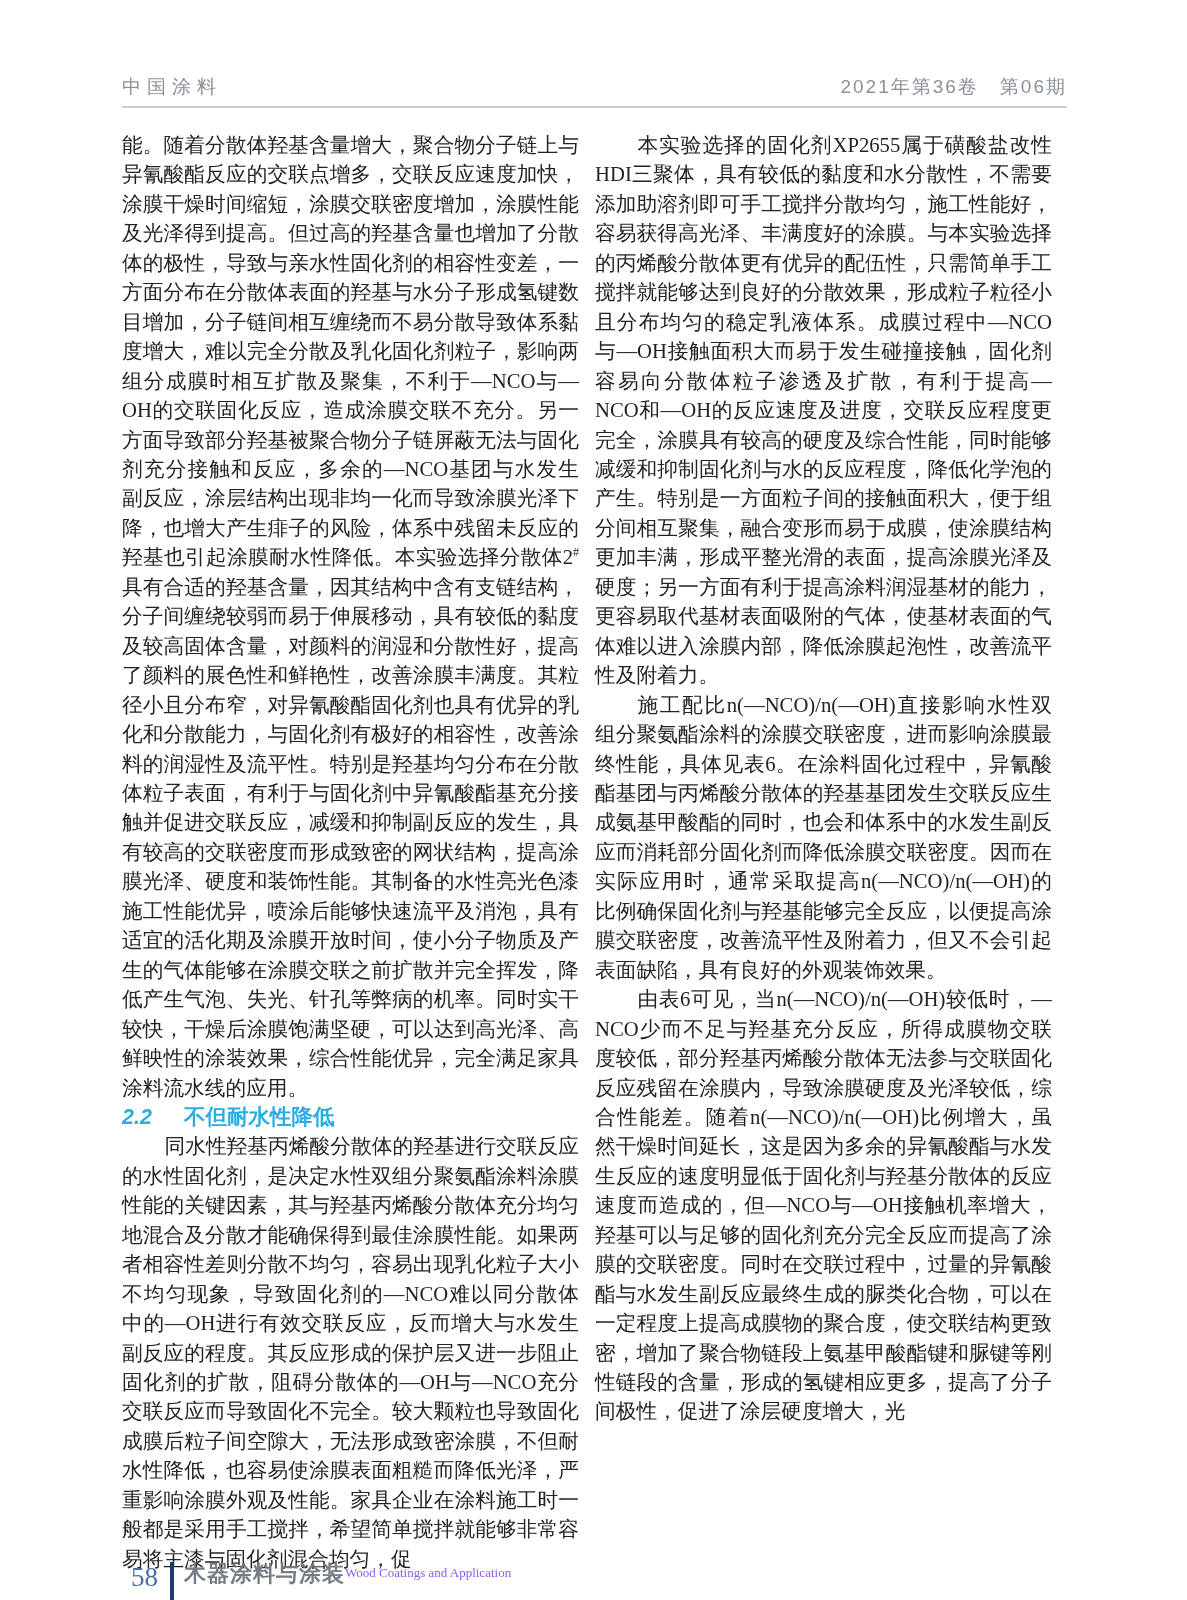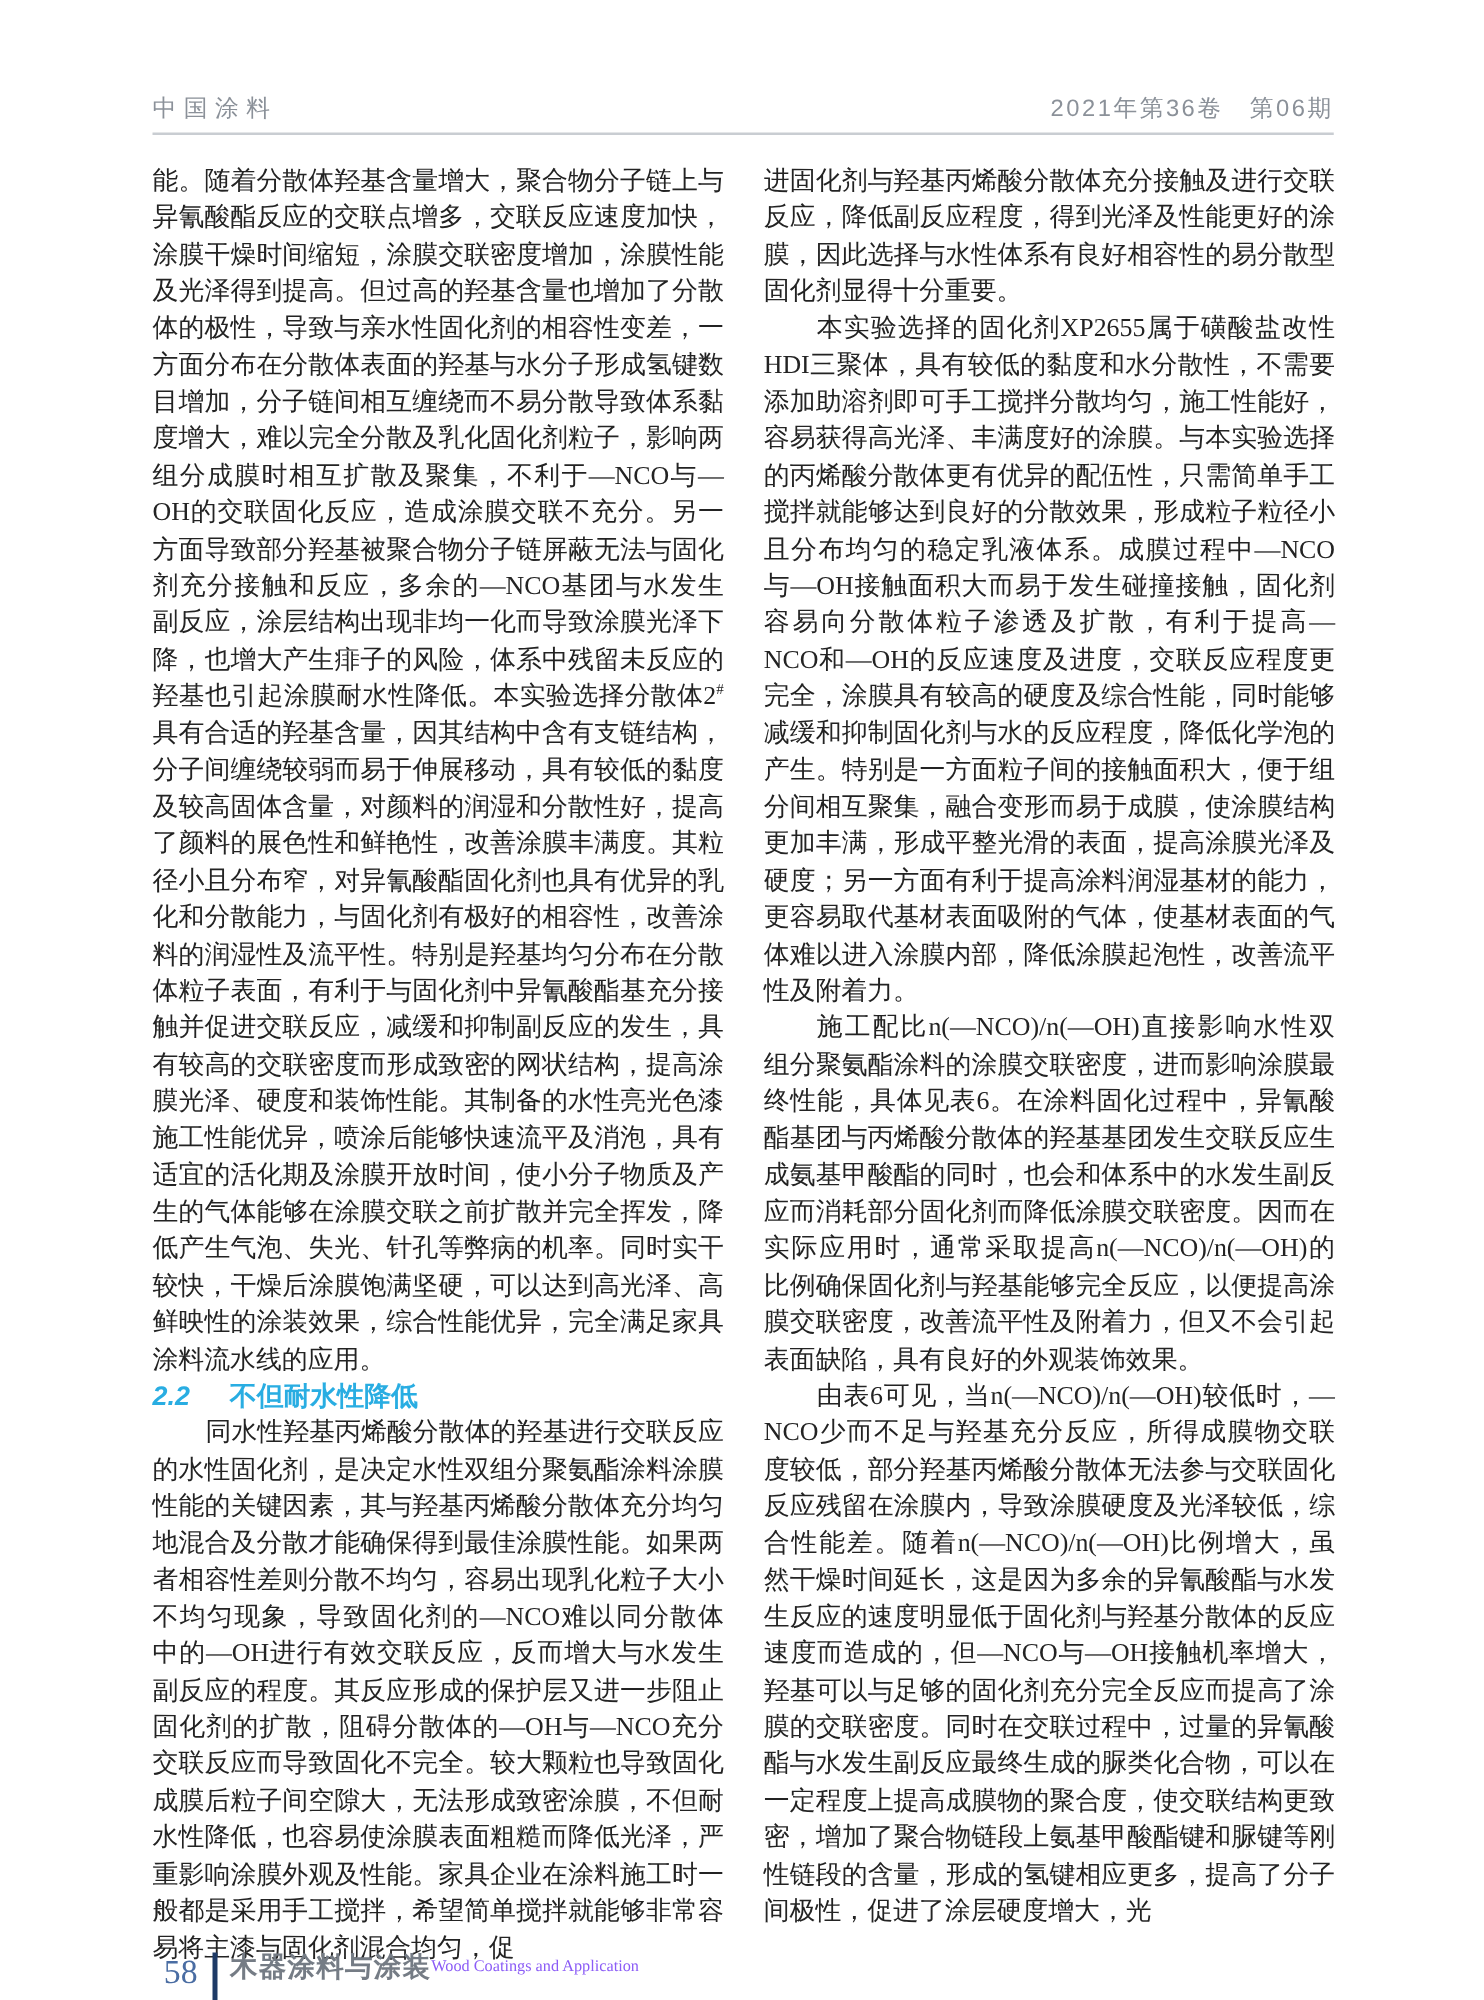--- a/index.html
+++ b/index.html
@@ -37,21 +37,21 @@
     width: 945px;
     border-top: 2px solid #c9cdd2;
   }
   
   .content {
     position: absolute;
     top: 131px;
     left: 122px;
     width: 946px;
     display: flex;
-    gap: 32px;
+    gap: 16px;
   }
   .column {
     width: 457px;
   }
   .para {
     margin: 0;
     font-size: 20.7px;
     line-height: 29.45px;
     color: #232323;
     text-align: justify;
@@ -121,21 +121,20 @@
 
   <main class="content">
 
     <div class="column">
       <p class="para"><span>能。随着分散体羟基含量增大，聚合物分子链上与异氰酸酯反应的交联点增多，交联反应速度加快，涂膜干燥时间缩短，涂膜交联密度增加，涂膜性能及光泽得到提高。但过高的羟基含量也增加了分散体的极性，导致与亲水性固化剂的相容性变差，一方面分布在分散体表面的羟基与水分子形成氢键数目增加，分子链间相互缠绕而不易分散导致体系黏度增大，难以完全分散及乳化固化剂粒子，影响两组分成膜时相互扩散及聚集，不利于—NCO与—OH的交联固化反应，造成涂膜交联不充分。另一方面导致部分羟基被聚合物分子链屏蔽无法与固化剂充分接触和反应，多余的—NCO基团与水发生副反应，涂层结构出现非均一化而导致涂膜光泽下降，也增大产生痱子的风险，体系中残留未反应的羟基也引起涂膜耐水性降低。本实验选择分散体2</span><sup class="sup">#</sup><span>具有合适的羟基含量，因其结构中含有支链结构，分子间缠绕较弱而易于伸展移动，具有较低的黏度及较高固体含量，对颜料的润湿和分散性好，提高了颜料的展色性和鲜艳性，改善涂膜丰满度。其粒径小且分布窄，对异氰酸酯固化剂也具有优异的乳化和分散能力，与固化剂有极好的相容性，改善涂料的润湿性及流平性。特别是羟基均匀分布在分散体粒子表面，有利于与固化剂中异氰酸酯基充分接触并促进交联反应，减缓和抑制副反应的发生，具有较高的交联密度而形成致密的网状结构，提高涂膜光泽、硬度和装饰性能。其制备的水性亮光色漆施工性能优异，喷涂后能够快速流平及消泡，具有适宜的活化期及涂膜开放时间，使小分子物质及产生的气体能够在涂膜交联之前扩散并完全挥发，降低产生气泡、失光、针孔等弊病的机率。同时实干较快，干燥后涂膜饱满坚硬，可以达到高光泽、高鲜映性的涂装效果，综合性能优异，完全满足家具涂料流水线的应用。</span></p>
       <h2 class="section-heading"><span class="heading-number">2.2</span><span class="heading-title">不但耐水性降低</span></h2>
       <p class="para indent">同水性羟基丙烯酸分散体的羟基进行交联反应的水性固化剂，是决定水性双组分聚氨酯涂料涂膜性能的关键因素，其与羟基丙烯酸分散体充分均匀地混合及分散才能确保得到最佳涂膜性能。如果两者相容性差则分散不均匀，容易出现乳化粒子大小不均匀现象，导致固化剂的—NCO难以同分散体中的—OH进行有效交联反应，反而增大与水发生副反应的程度。其反应形成的保护层又进一步阻止固化剂的扩散，阻碍分散体的—OH与—NCO充分交联反应而导致固化不完全。较大颗粒也导致固化成膜后粒子间空隙大，无法形成致密涂膜，不但耐水性降低，也容易使涂膜表面粗糙而降低光泽，严重影响涂膜外观及性能。家具企业在涂料施工时一般都是采用手工搅拌，希望简单搅拌就能够非常容易将主漆与固化剂混合均匀，促</p>
     </div>
 
     <div class="column">
-      <p class="para">进固化剂与羟基丙烯酸分散体充分接触及进行交联反应，降低副反应程度，得到光泽及性能更好的涂膜，因此选择与水性体系有良好相容性的易分散型固化剂显得十分重要。</p>
       <p class="para indent">本实验选择的固化剂XP2655属于磺酸盐改性HDI三聚体，具有较低的黏度和水分散性，不需要添加助溶剂即可手工搅拌分散均匀，施工性能好，容易获得高光泽、丰满度好的涂膜。与本实验选择的丙烯酸分散体更有优异的配伍性，只需简单手工搅拌就能够达到良好的分散效果，形成粒子粒径小且分布均匀的稳定乳液体系。成膜过程中—NCO与—OH接触面积大而易于发生碰撞接触，固化剂容易向分散体粒子渗透及扩散，有利于提高—NCO和—OH的反应速度及进度，交联反应程度更完全，涂膜具有较高的硬度及综合性能，同时能够减缓和抑制固化剂与水的反应程度，降低化学泡的产生。特别是一方面粒子间的接触面积大，便于组分间相互聚集，融合变形而易于成膜，使涂膜结构更加丰满，形成平整光滑的表面，提高涂膜光泽及硬度；另一方面有利于提高涂料润湿基材的能力，更容易取代基材表面吸附的气体，使基材表面的气体难以进入涂膜内部，降低涂膜起泡性，改善流平性及附着力。</p>
       <p class="para indent">施工配比n(—NCO)/n(—OH)直接影响水性双组分聚氨酯涂料的涂膜交联密度，进而影响涂膜最终性能，具体见表6。在涂料固化过程中，异氰酸酯基团与丙烯酸分散体的羟基基团发生交联反应生成氨基甲酸酯的同时，也会和体系中的水发生副反应而消耗部分固化剂而降低涂膜交联密度。因而在实际应用时，通常采取提高n(—NCO)/n(—OH)的比例确保固化剂与羟基能够完全反应，以便提高涂膜交联密度，改善流平性及附着力，但又不会引起表面缺陷，具有良好的外观装饰效果。</p>
       <p class="para indent">由表6可见，当n(—NCO)/n(—OH)较低时，—NCO少而不足与羟基充分反应，所得成膜物交联度较低，部分羟基丙烯酸分散体无法参与交联固化反应残留在涂膜内，导致涂膜硬度及光泽较低，综合性能差。随着n(—NCO)/n(—OH)比例增大，虽然干燥时间延长，这是因为多余的异氰酸酯与水发生反应的速度明显低于固化剂与羟基分散体的反应速度而造成的，但—NCO与—OH接触机率增大，羟基可以与足够的固化剂充分完全反应而提高了涂膜的交联密度。同时在交联过程中，过量的异氰酸酯与水发生副反应最终生成的脲类化合物，可以在一定程度上提高成膜物的聚合度，使交联结构更致密，增加了聚合物链段上氨基甲酸酯键和脲键等刚性链段的含量，形成的氢键相应更多，提高了分子间极性，促进了涂层硬度增大，光</p>
     </div>
 
   </main>
 
   <footer class="page-footer">
     <span class="page-number">58</span>
     <span class="footer-bar"></span>

